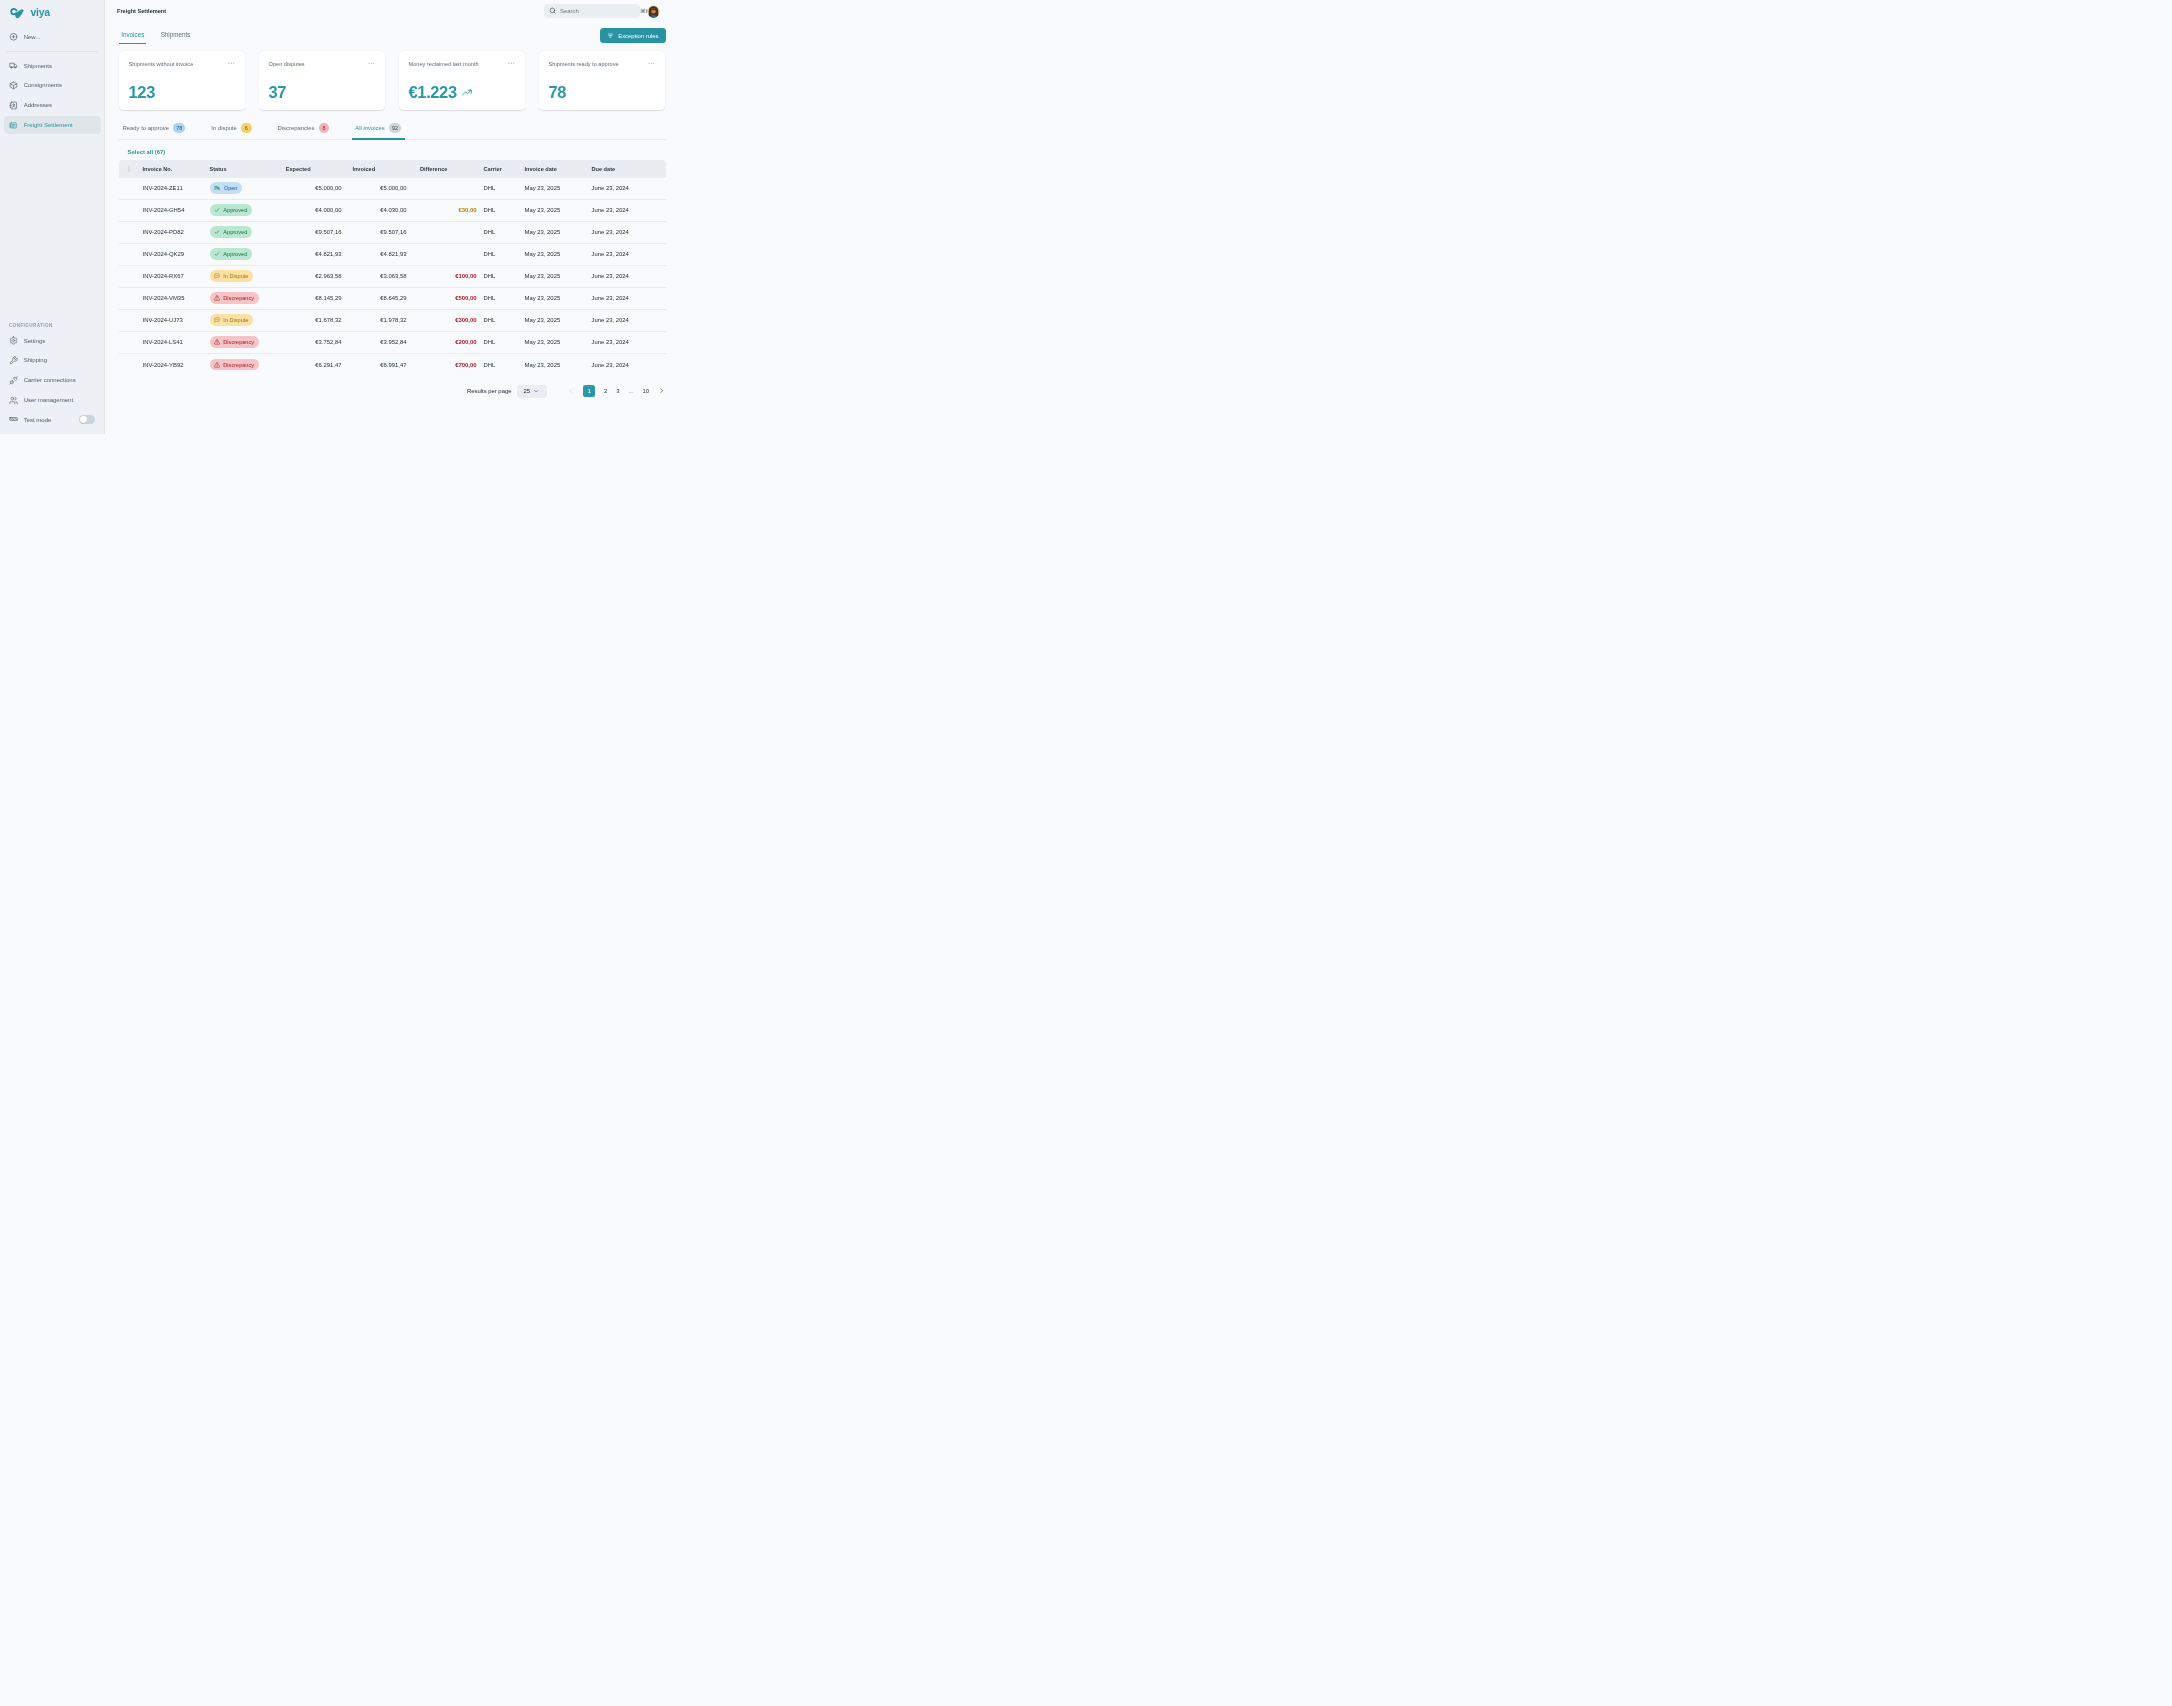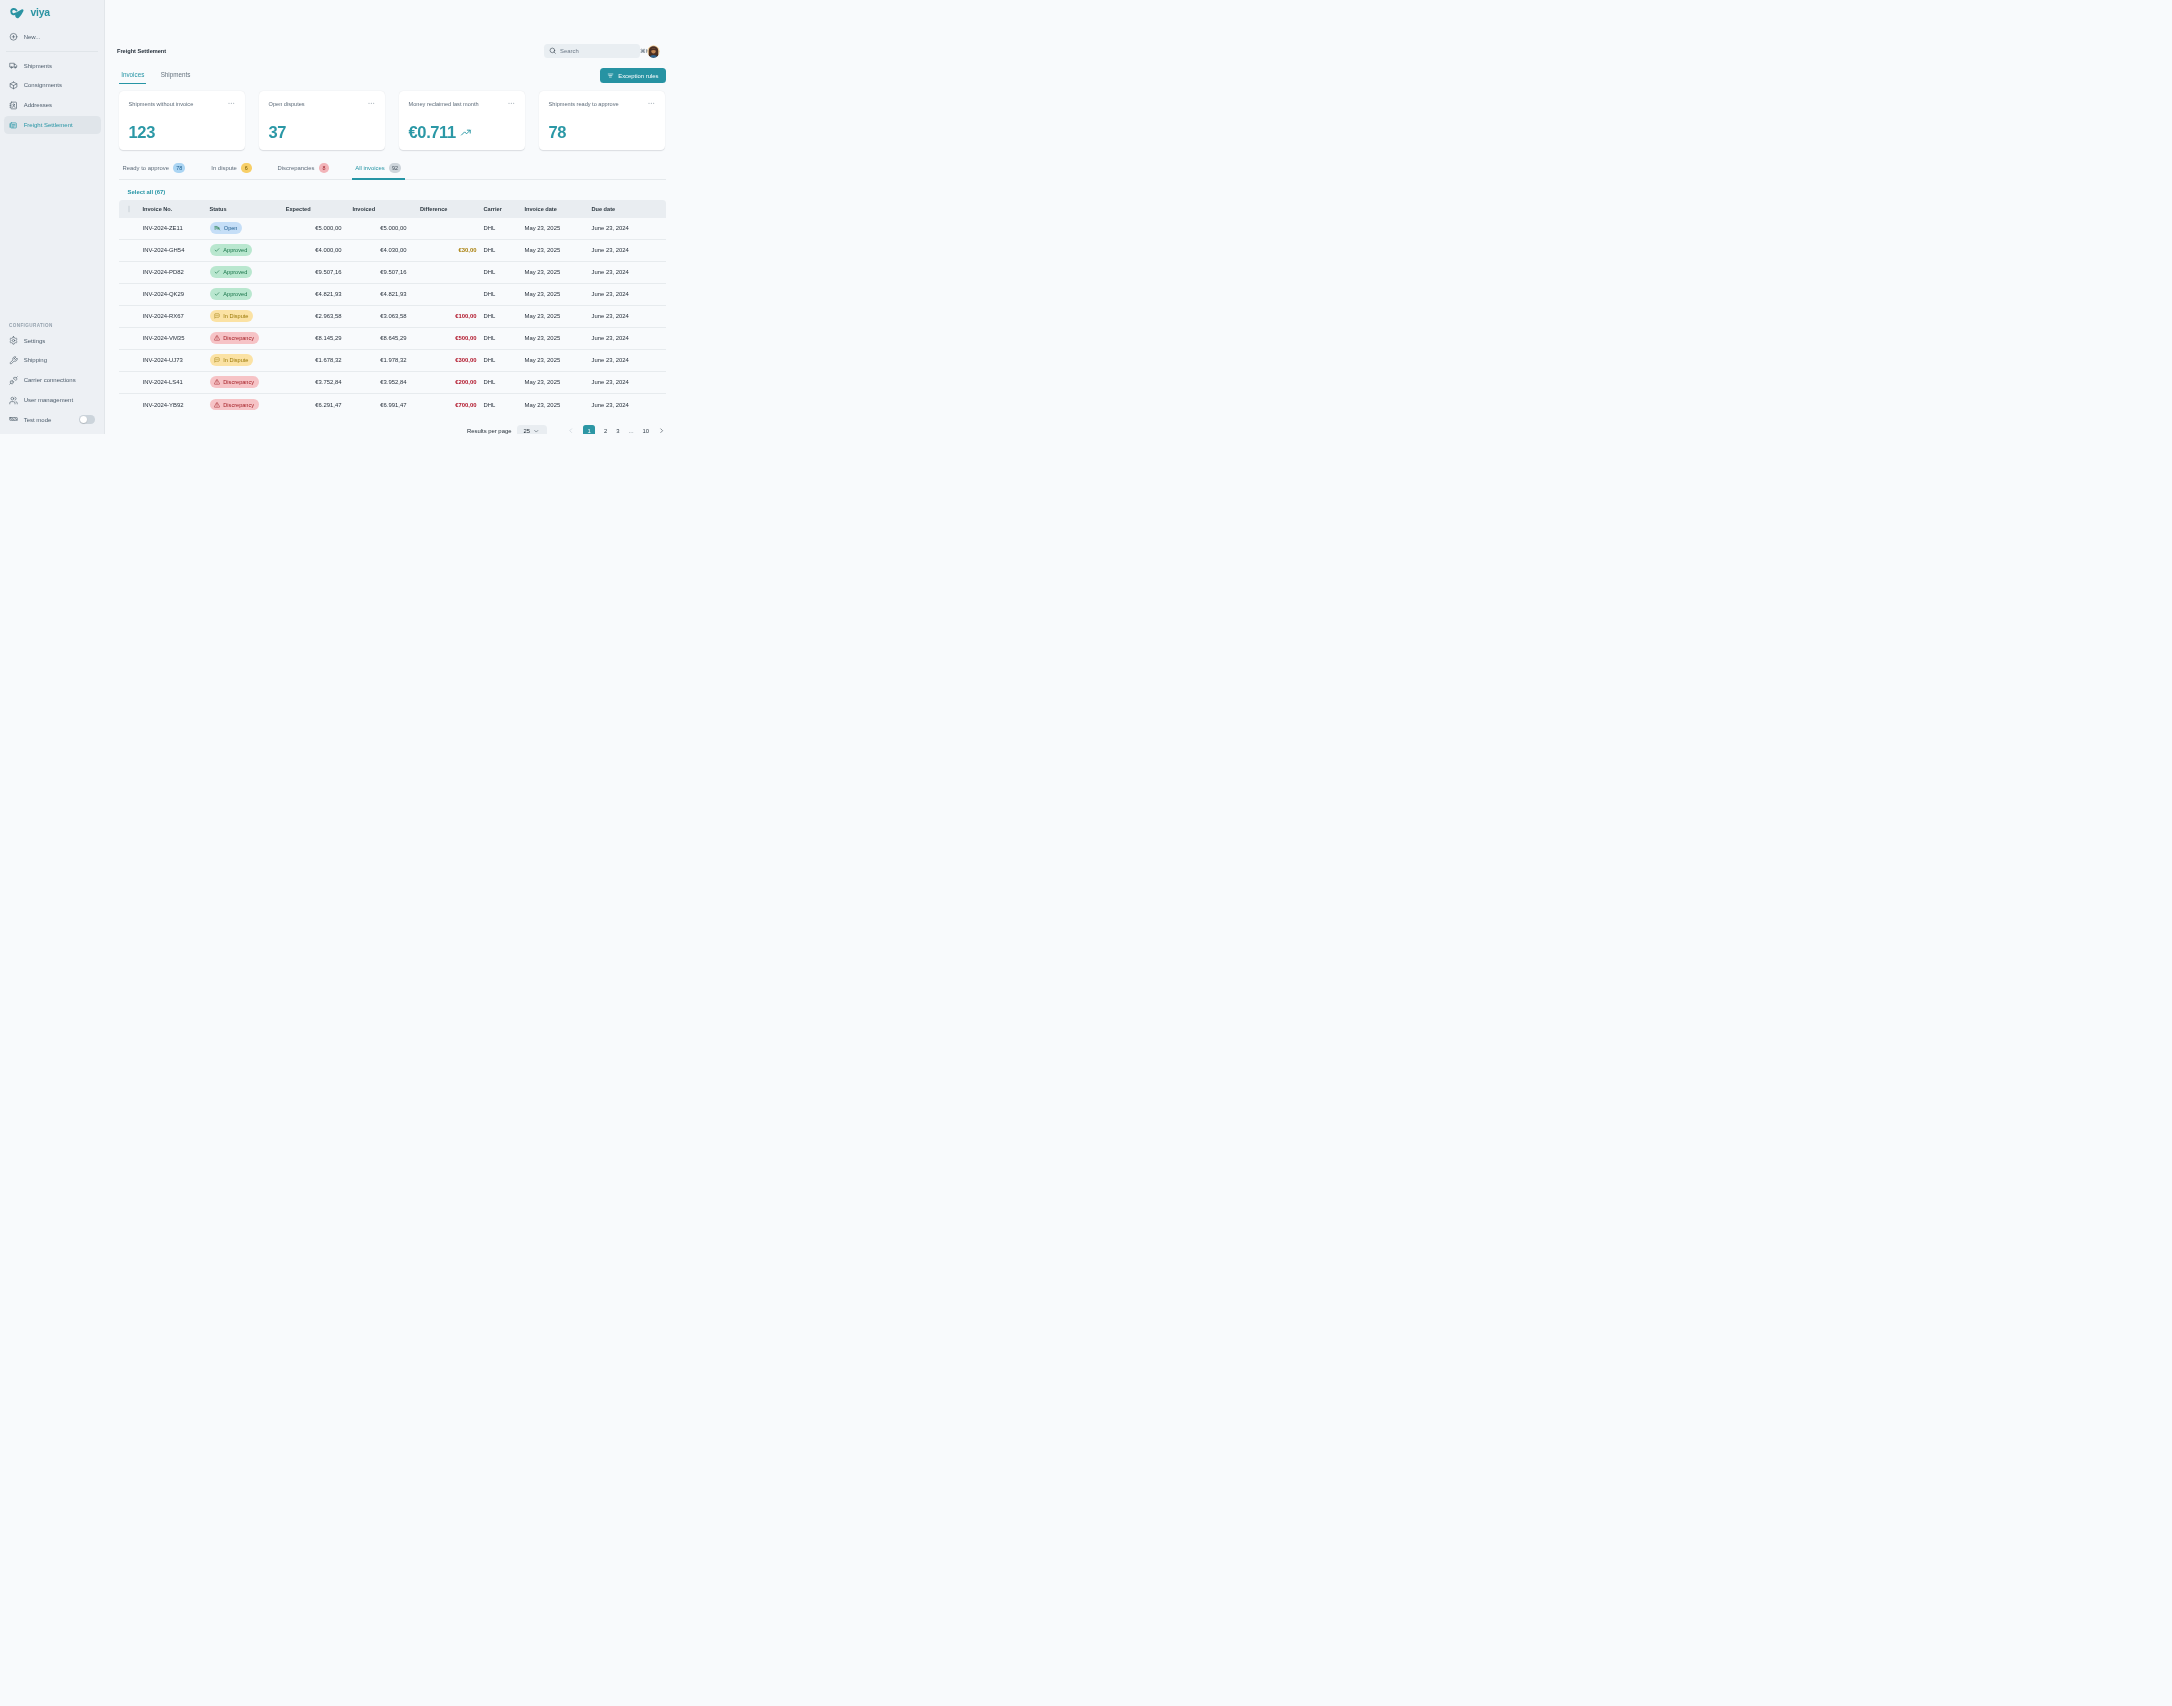--- a/index.html
+++ b/index.html
@@ -20,21 +20,21 @@
   .config-label { font-size:4.6px; font-weight:700; letter-spacing:0.4px; color:#94a1ad;
     padding:0 0 2.6px 9px; }
   .spacer { flex:1; }
   .toggle { margin-left:auto; width:16px; height:8.7px; border-radius:4.3px; background:#ccd4db;
     position:relative; cursor:pointer; }
   .toggle .knob { position:absolute; left:0.9px; top:0.9px; width:7px; height:7px; border-radius:50%;
     background:#ffffff; box-shadow:0 0.4px 0.9px rgba(0,0,0,.25); }
   .bottom-pad { height:4.3px; }
 
   
-  .main { margin-left:105px;margin-top:40px; }
+  .main { margin-left:105px; }
   .topbar { height:22px; display:flex; align-items:center; padding:0 9px 0 12px; }
   .page-title { font-size:5.6px; font-weight:700; color:#27313c; }
   .search-box { margin-left:auto; width:96px; height:13.5px; background:#e9eef2; border-radius:3.5px;
     display:flex; align-items:center; padding:0 5.2px; gap:3.9px; color:#5d6b79; }
   .search-box input { flex:1; border:0; outline:0; background:transparent; font-size:5.9px;
     font-family:"Liberation Sans", sans-serif; color:#3c4854; }
   .search-box input::placeholder { color:#6b7886; }
   .kbd { font-size:5.6px; color:#5d6b79; }
   .avatar { width:13px; height:13px; border-radius:50%; margin-left:7.4px; overflow:hidden; cursor:pointer; }
 
@@ -326,21 +326,21 @@
         <span class="card-title">Money reclaimed last month</span>
         <span class="dots">
           <svg width="8.7" height="8.7" viewBox="0 0 24 24" fill="currentColor">
               <circle cx="5.5" cy="12" r="1.4"></circle>
               <circle cx="12" cy="12" r="1.4"></circle>
               <circle cx="18.5" cy="12" r="1.4"></circle>
             </svg>
         </span>
       </div>
       <div class="card-value-row">
-        <span class="card-value">€0.711</span>
+        <span class="card-value">€1.223</span>
         <span class="trend">
           <svg width="11.7" height="11.7" viewBox="0 0 24 24" fill="none" stroke="currentColor" stroke-width="2" stroke-linecap="round" stroke-linejoin="round">
             <path d="M3 16.5 9.5 10l4 4L21 6.5"></path>
               <path d="M15 6.5h6v6"></path>
           </svg>
         </span>
       </div>
     </div>
     <div class="card">
       <div class="card-head">

